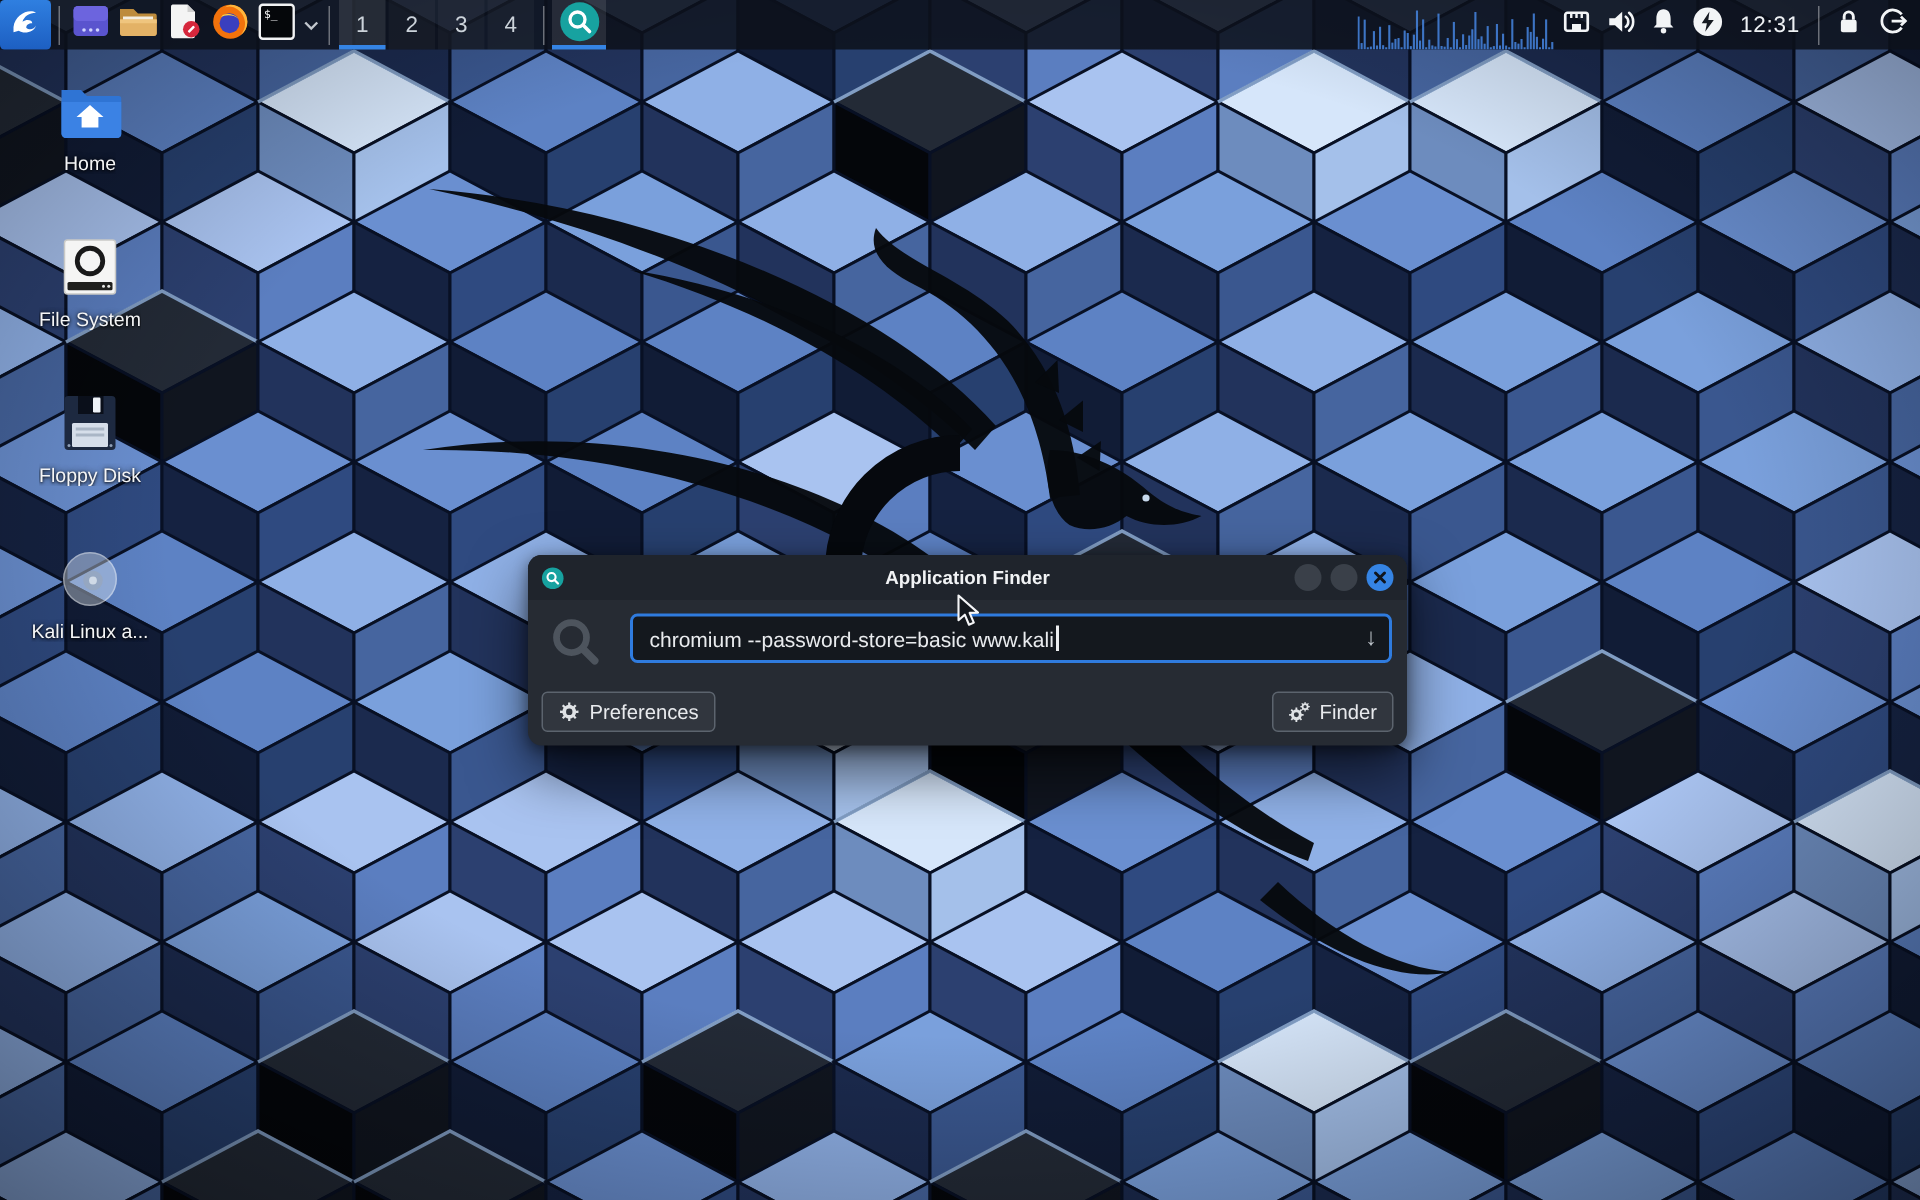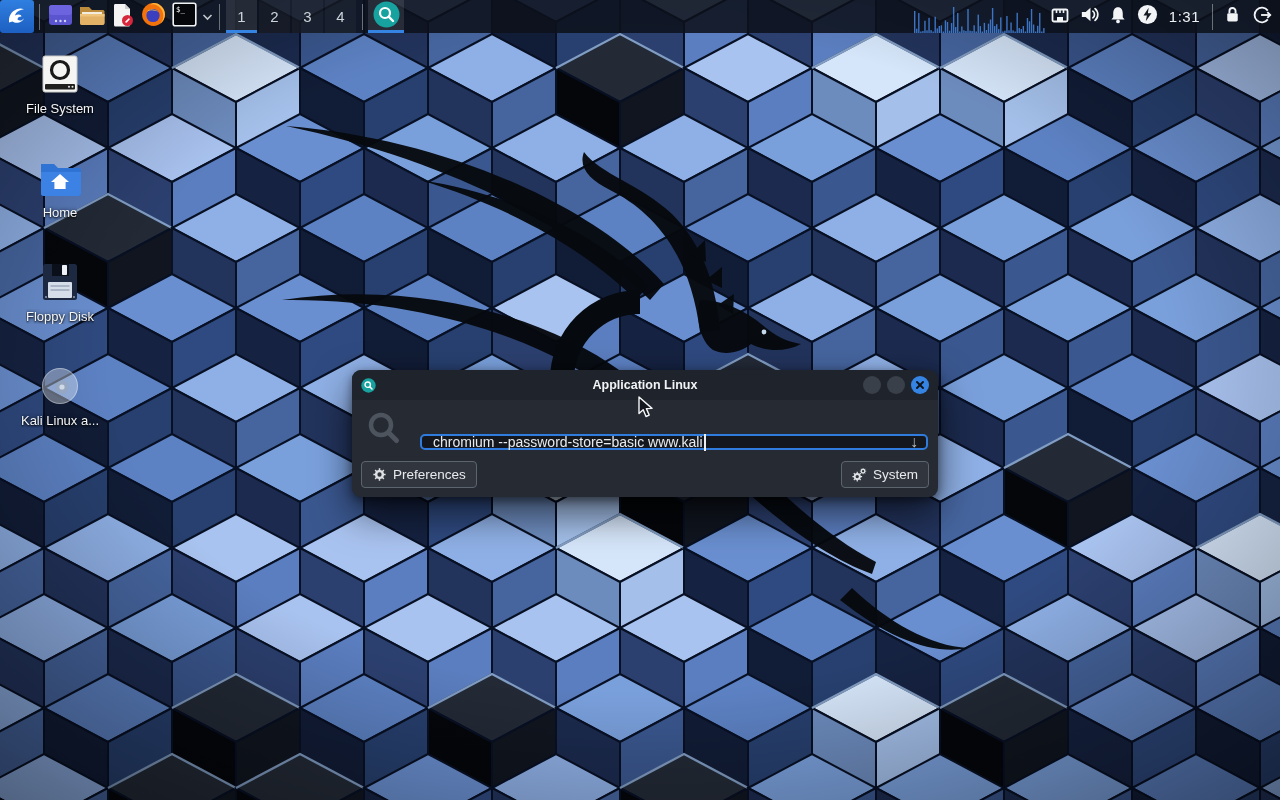--- a/index.html
+++ b/index.html
@@ -42,21 +42,21 @@
     box-shadow:0 16px 38px rgba(0,0,0,0.60),0 3px 10px rgba(0,0,0,0.45);}
   .titlebar{height:30px;background:#1f242c;border-radius:9px 9px 0 0;position:relative;
     display:flex;align-items:center;padding:0 9px;}
   .tb-title{position:absolute;left:0;right:0;text-align:center;font-weight:bold;
     font-size:12.5px;color:#f1f3f5;pointer-events:none;}
   .tb-right{margin-left:auto;display:flex;gap:6px;z-index:1;}
   .circle-btn{width:18px;height:18px;border-radius:50%;background:#3a4049;
     display:flex;align-items:center;justify-content:center;}
   .circle-btn.close{background:#3584e4;}
   .big-mag{position:absolute;left:13px;top:40px;}
-  .cmd{position:absolute;left:68px;top:64px;width:508px;height:16px;box-sizing:border-box;
+  .cmd{position:absolute;left:68px;top:39px;width:508px;height:33px;box-sizing:border-box;
     background:#14181e;border:2px solid #2f7bde;border-radius:5px;
     display:flex;align-items:center;padding:0 28px 0 11px;}
   .cmd-text{font-size:14px;color:#e9ebee;white-space:pre;}
   .caret{width:2px;height:17px;background:#eceef0;margin-left:1px;flex:none;}
   .dd-arrow{position:absolute;right:8px;top:50%;transform:translateY(-50%);
     color:#b9bfc6;font-size:16px;line-height:1;}
   .act-btn{position:absolute;top:91px;height:27px;box-sizing:border-box;
     background:#31363e;border:1px solid #5c646e;border-radius:4px;color:#e8eaed;
     font-size:13.5px;display:inline-flex;align-items:center;gap:6px;padding:0 10px;
     font-family:inherit;}
@@ -552,40 +552,40 @@
     <path d="M700,445 C760,510 820,555 872,574 L876,562 C826,536 772,488 722,430 Z"></path>
     <path d="M840,600 C890,640 935,655 968,648 C930,646 888,622 852,588 Z"></path>
   </g>
   <rect width="1280" height="800" fill="url(#vig)"></rect>
 </svg>
 
 <div id="desk-icons">
 
   <div class="dicon">
     <span class="glyph">
+      <svg width="42" height="36" viewBox="0 0 42 36">
+        <path d="M2,4 h13 l4,4 h21 a2,2 0 0 1 2,2 v23 a3,3 0 0 1 -3,3 H5 a3,3 0 0 1 -3,-3 Z" fill="#2f74d4"></path>
+        <path d="M2,12 h40 v21 a3,3 0 0 1 -3,3 H5 a3,3 0 0 1 -3,-3 Z" fill="#3b82e4"></path>
+        <path d="M21,14 l9,8 h-3.4 v7 h-11.2 v-7 H12 Z" fill="#ffffff"></path>
+      </svg>
+    </span>
+    <span class="lbl">Home</span>
+  </div>
+
+  <div class="dicon">
+    <span class="glyph">
       <svg width="40" height="40" viewBox="0 0 40 40">
         <rect x="3" y="2" width="34" height="36" rx="2" fill="#f5f5f4" stroke="#c9c9c6" stroke-width="1"></rect>
         <circle cx="20" cy="16" r="8.5" fill="none" stroke="#191919" stroke-width="3.2"></circle>
         <rect x="5" y="30" width="30" height="5.5" rx="1" fill="#20201e"></rect>
         <circle cx="29" cy="32.8" r="1" fill="#e8e8e6"></circle>
         <circle cx="32.5" cy="32.8" r="1" fill="#e8e8e6"></circle>
       </svg>
     </span>
     <span class="lbl">File System</span>
-  </div>
-
-  <div class="dicon">
-    <span class="glyph">
-      <svg width="42" height="36" viewBox="0 0 42 36">
-        <path d="M2,4 h13 l4,4 h21 a2,2 0 0 1 2,2 v23 a3,3 0 0 1 -3,3 H5 a3,3 0 0 1 -3,-3 Z" fill="#2f74d4"></path>
-        <path d="M2,12 h40 v21 a3,3 0 0 1 -3,3 H5 a3,3 0 0 1 -3,-3 Z" fill="#3b82e4"></path>
-        <path d="M21,14 l9,8 h-3.4 v7 h-11.2 v-7 H12 Z" fill="#ffffff"></path>
-      </svg>
-    </span>
-    <span class="lbl">Home</span>
   </div>
 
 
   <div class="dicon">
     <span class="glyph">
       <svg width="38" height="40" viewBox="0 0 38 40">
         <rect x="2" y="2" width="34" height="36" rx="2.5" fill="#1d2940"></rect>
         <rect x="11" y="2" width="17" height="12" fill="#0a0f1a"></rect>
         <rect x="21" y="3" width="5" height="10" rx="0.8" fill="#eef2f7"></rect>
         <rect x="7" y="20" width="24" height="16" rx="1" fill="#d6deea"></rect>
@@ -812,21 +812,21 @@
 
   <div class="tray">
     <span>
       <svg width="21" height="21" viewBox="0 0 22 22">
         <circle cx="11" cy="11" r="10" fill="#f2f4f6"></circle>
         <polygon points="12.2,3.8 6.8,12 10.4,12 9.2,18 15.2,9.8 11.4,9.8" fill="#161a22"></polygon>
       </svg>
     </span>
   </div>
 
-  <div class="clock">1:31</div>
+  <div class="clock">12:31</div>
 
   <div class="p-sep"></div>
 
   <div class="tray">
     <span>
       <svg width="21" height="21" viewBox="0 0 24 24">
         <rect x="6" y="10.5" width="12" height="9.5" rx="1.6" fill="#f2f4f6"></rect>
         <path d="M8.5,10.5 V8 a3.5,3.5 0 0 1 7,0 V10.5" fill="none" stroke="#f2f4f6" stroke-width="2.2"></path>
       </svg>
     </span>
@@ -846,21 +846,21 @@
 
 <div id="dialog">
   <div class="titlebar">
     <span style="display:flex;">
       <svg width="15" height="15" viewBox="0 0 15 15">
         <circle cx="7.5" cy="7.5" r="7.2" fill="#17a2a0"></circle>
         <circle cx="6.7" cy="6.7" r="2.7" fill="none" stroke="#ffffff" stroke-width="1.4"></circle>
         <line x1="8.7" y1="8.7" x2="11" y2="11" stroke="#ffffff" stroke-width="1.5" stroke-linecap="round"></line>
       </svg>
     </span>
-    <span class="tb-title">Application Linux</span>
+    <span class="tb-title">Application Finder</span>
     <span class="tb-right">
       <span class="circle-btn"></span>
       <span class="circle-btn"></span>
       <span class="circle-btn close">
         <svg width="10" height="10" viewBox="0 0 10 10">
           <line x1="2" y1="2" x2="8" y2="8" stroke="#10151d" stroke-width="2" stroke-linecap="round"></line>
           <line x1="8" y1="2" x2="2" y2="8" stroke="#10151d" stroke-width="2" stroke-linecap="round"></line>
         </svg>
       </span>
     </span>
@@ -884,21 +884,21 @@
       <path class="gear" fill="#dfe2e5" fill-rule="evenodd" d="M12.55,6.22 L12.82,7.20 L14.55,7.17 L14.55,8.83 L12.82,8.80 L12.55,9.78 L12.47,9.96 L11.97,10.84 L13.22,12.05 L12.05,13.22 L10.84,11.97 L9.96,12.47 L9.78,12.55 L8.80,12.82 L8.83,14.55 L7.17,14.55 L7.20,12.82 L6.22,12.55 L6.04,12.47 L5.16,11.97 L3.95,13.22 L2.78,12.05 L4.03,10.84 L3.53,9.96 L3.45,9.78 L3.18,8.80 L1.45,8.83 L1.45,7.17 L3.18,7.20 L3.45,6.22 L3.53,6.04 L4.03,5.16 L2.78,3.95 L3.95,2.78 L5.16,4.03 L6.04,3.53 L6.22,3.45 L7.20,3.18 L7.17,1.45 L8.83,1.45 L8.80,3.18 L9.78,3.45 L9.96,3.53 L10.84,4.03 L12.05,2.78 L13.22,3.95 L11.97,5.16 L12.47,6.04 Z M10.24,8 A2.244,2.244 0 1 0 5.76,8 A2.244,2.244 0 1 0 10.24,8 Z"></path>
     </svg>
     <span>Preferences</span>
   </button>
 
   <button class="act-btn" id="launch-btn">
     <svg width="15" height="15" viewBox="0 0 16 16">
       <path class="gear" fill="#dfe2e5" fill-rule="evenodd" d="M9.18,8.80 L9.40,9.57 L10.76,9.55 L10.76,10.85 L9.40,10.83 L9.18,11.60 L9.13,11.74 L8.73,12.44 L9.71,13.39 L8.79,14.31 L7.84,13.33 L7.14,13.73 L7.00,13.78 L6.23,14.00 L6.25,15.36 L4.95,15.36 L4.97,14.00 L4.20,13.78 L4.06,13.73 L3.36,13.33 L2.41,14.31 L1.49,13.39 L2.47,12.44 L2.07,11.74 L2.02,11.60 L1.80,10.83 L0.44,10.85 L0.44,9.55 L1.80,9.57 L2.02,8.80 L2.07,8.66 L2.47,7.96 L1.49,7.01 L2.41,6.09 L3.36,7.07 L4.06,6.67 L4.20,6.62 L4.97,6.40 L4.95,5.04 L6.25,5.04 L6.23,6.40 L7.00,6.62 L7.14,6.67 L7.84,7.07 L8.79,6.09 L9.71,7.01 L8.73,7.96 L9.13,8.66 Z M7.37,10.2 A1.7680000000000002,1.7680000000000002 0 1 0 3.83,10.2 A1.7680000000000002,1.7680000000000002 0 1 0 7.37,10.2 Z"></path>
       <path class="gear" fill="#dfe2e5" fill-rule="evenodd" d="M14.14,3.48 L14.28,3.99 L15.17,3.97 L15.17,4.83 L14.28,4.81 L14.14,5.32 L14.11,5.41 L13.85,5.86 L14.49,6.48 L13.88,7.09 L13.26,6.45 L12.81,6.71 L12.72,6.74 L12.21,6.88 L12.23,7.77 L11.37,7.77 L11.39,6.88 L10.88,6.74 L10.79,6.71 L10.34,6.45 L9.72,7.09 L9.11,6.48 L9.75,5.86 L9.49,5.41 L9.46,5.32 L9.32,4.81 L8.43,4.83 L8.43,3.97 L9.32,3.99 L9.46,3.48 L9.49,3.39 L9.75,2.94 L9.11,2.32 L9.72,1.71 L10.34,2.35 L10.79,2.09 L10.88,2.06 L11.39,1.92 L11.37,1.03 L12.23,1.03 L12.21,1.92 L12.72,2.06 L12.81,2.09 L13.26,2.35 L13.88,1.71 L14.49,2.32 L13.85,2.94 L14.11,3.39 Z M12.96,4.4 A1.1560000000000001,1.1560000000000001 0 1 0 10.64,4.4 A1.1560000000000001,1.1560000000000001 0 1 0 12.96,4.4 Z"></path>
     </svg>
-    <span>System</span>
+    <span>Finder</span>
   </button>
 </div>
 
 <svg id="cursor" width="20" height="24" viewBox="0 0 20 24">
   <path d="M2,1 L2,17.5 L6.2,13.8 L9,20.5 L12.2,19.1 L9.4,12.6 L15,12.4 Z" fill="#14181e" stroke="#f5f6f8" stroke-width="1.4" stroke-linejoin="round"></path>
 </svg>
 
 </div>
 
 </body></html>

